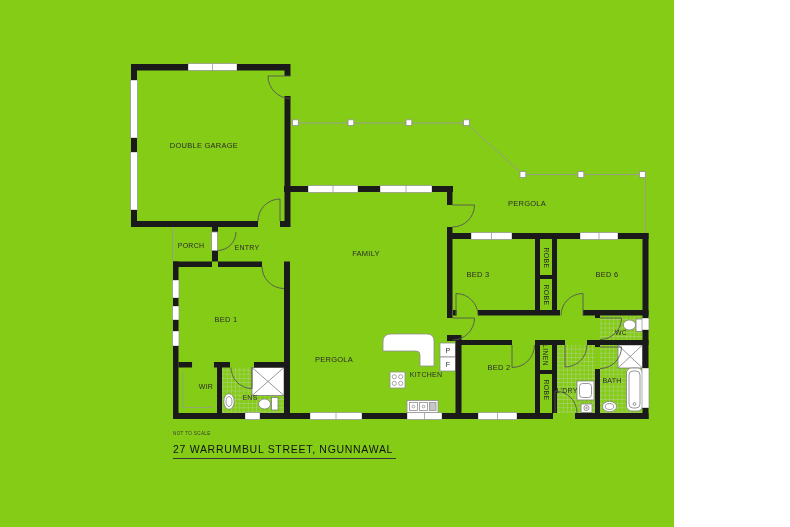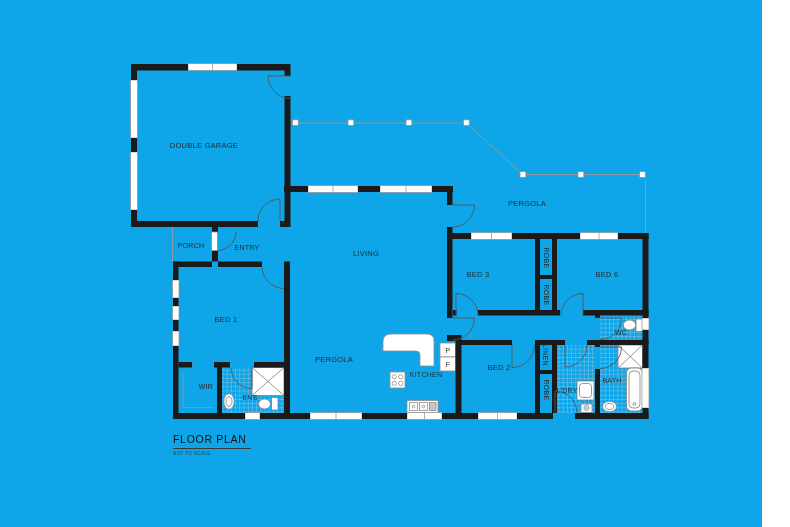--- a/index.html
+++ b/index.html
@@ -1,16 +1,16 @@
 <!DOCTYPE html>
 <html><head>
 <meta charset="utf-8">
 <style>
   html,body{margin:0;padding:0;background:#ffffff;}
-  #stage{position:relative;width:762px;height:527px;background:#0ea5e9;overflow:hidden;
+  #stage{position:relative;width:674px;height:527px;background:#84cc16;overflow:hidden;
          font-family:"Liberation Sans",sans-serif;}
   #plan-svg{position:absolute;left:0;top:0;}
   .lbl{position:absolute;transform:translate(-50%,-50%);font-size:7.5px;letter-spacing:.25px;
        color:#2b2b2b;white-space:nowrap;line-height:1;}
   .sm{font-size:7px;}
   .vert{font-size:6.8px;transform:translate(-50%,-50%) rotate(90deg);letter-spacing:.4px;}
   .footer{position:absolute;left:173px;top:429px;color:#111;}
   .f-title{display:inline-block;font-size:10.5px;letter-spacing:.7px;color:#111;
            border-bottom:1px solid #3a3a3a;padding:0 4px 2.5px 0;}
   .f-note{font-size:4.6px;letter-spacing:.35px;color:#3a3a3a;margin-top:2px;}
@@ -217,38 +217,38 @@
     <path d="M600,347 L621.5,347 A21.5,21.5 0 0 1 600,368.5"></path>
     <path d="M252,367.5 L252,388.5 A21,21 0 0 1 231,367.5"></path>
     <path d="M555,413 L555,391 A22,22 0 0 1 577,413"></path>
   </g>
   <rect x="211.5" y="232" width="6" height="18.5" fill="#ffffff" stroke="#8f8f8f" stroke-width="0.8"></rect>
 </svg>
 
 <div class="lbl" style="left:204px;top:146px">DOUBLE GARAGE</div>
 <div class="lbl sm" style="left:191px;top:245px">PORCH</div>
 <div class="lbl sm" style="left:247px;top:247px">ENTRY</div>
-<div class="lbl" style="left:366px;top:254px">LIVING</div>
+<div class="lbl" style="left:366px;top:254px">FAMILY</div>
 <div class="lbl" style="left:527px;top:204px">PERGOLA</div>
 <div class="lbl" style="left:478px;top:275px">BED 3</div>
 <div class="lbl" style="left:607px;top:275px">BED 6</div>
 <div class="lbl vert" style="left:546px;top:258px">ROBE</div>
 <div class="lbl vert" style="left:546px;top:295px">ROBE</div>
 <div class="lbl" style="left:226px;top:320px">BED 1</div>
 <div class="lbl" style="left:334px;top:360px">PERGOLA</div>
 <div class="lbl sm" style="left:426px;top:374px">KITCHEN</div>
 <div class="lbl sm" style="left:448px;top:350px">P</div>
 <div class="lbl sm" style="left:448px;top:364px">F</div>
 <div class="lbl" style="left:499px;top:368px">BED 2</div>
 <div class="lbl sm" style="left:206px;top:386px">WIR</div>
 <div class="lbl sm" style="left:250px;top:397px">ENS</div>
 <div class="lbl vert" style="left:545px;top:355px">LINEN</div>
 <div class="lbl vert" style="left:546px;top:390px">ROBE</div>
 <div class="lbl sm" style="left:567px;top:390px">L'DRY</div>
 <div class="lbl sm" style="left:612px;top:380px">BATH</div>
 <div class="lbl sm" style="left:621px;top:332px">WC</div>
 
 <div class="footer">
-  <div><span class="f-title">FLOOR PLAN</span></div>
   <div class="f-note">NOT TO SCALE</div>
+  <div><span class="f-addr">27 WARRUMBUL STREET, NGUNNAWAL</span></div>
 </div>
 
 </div>
 
 </body></html>

